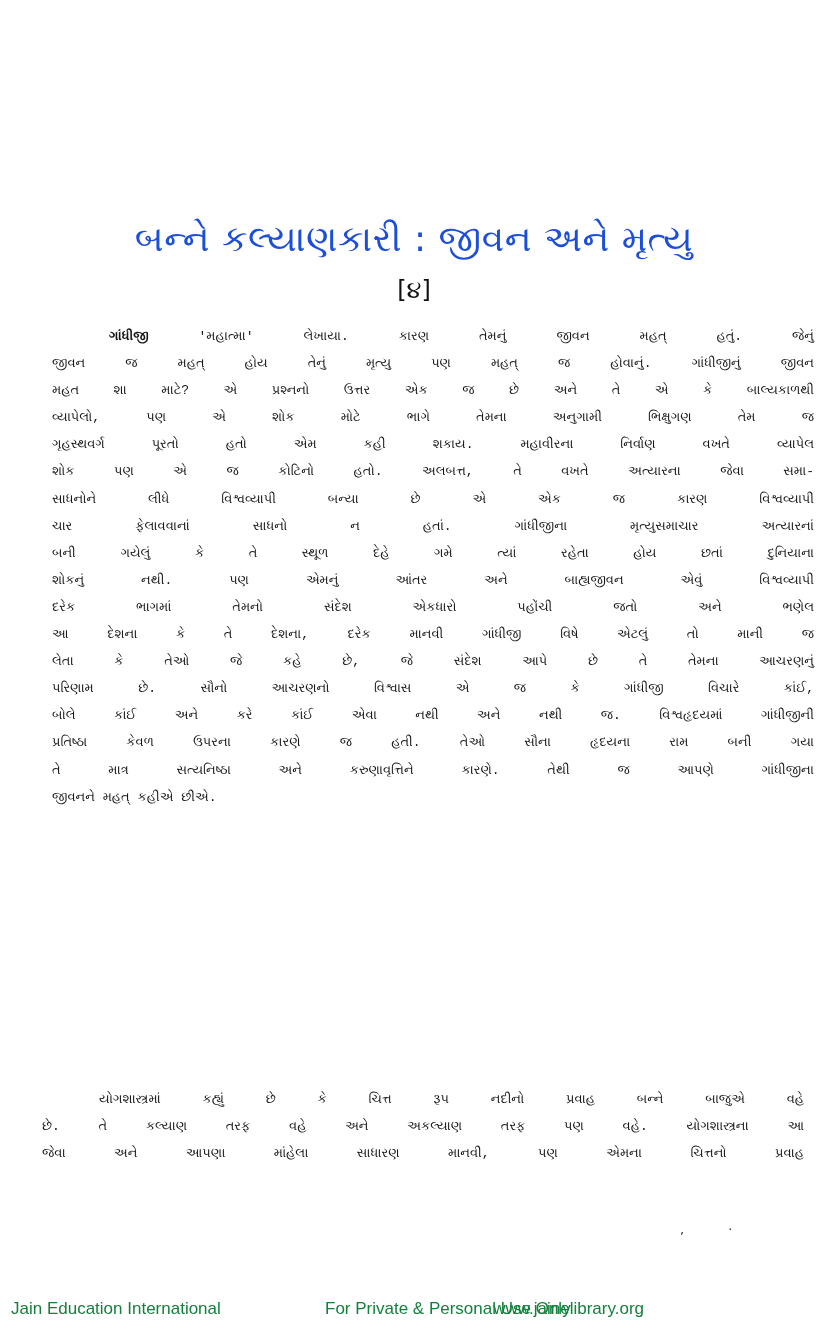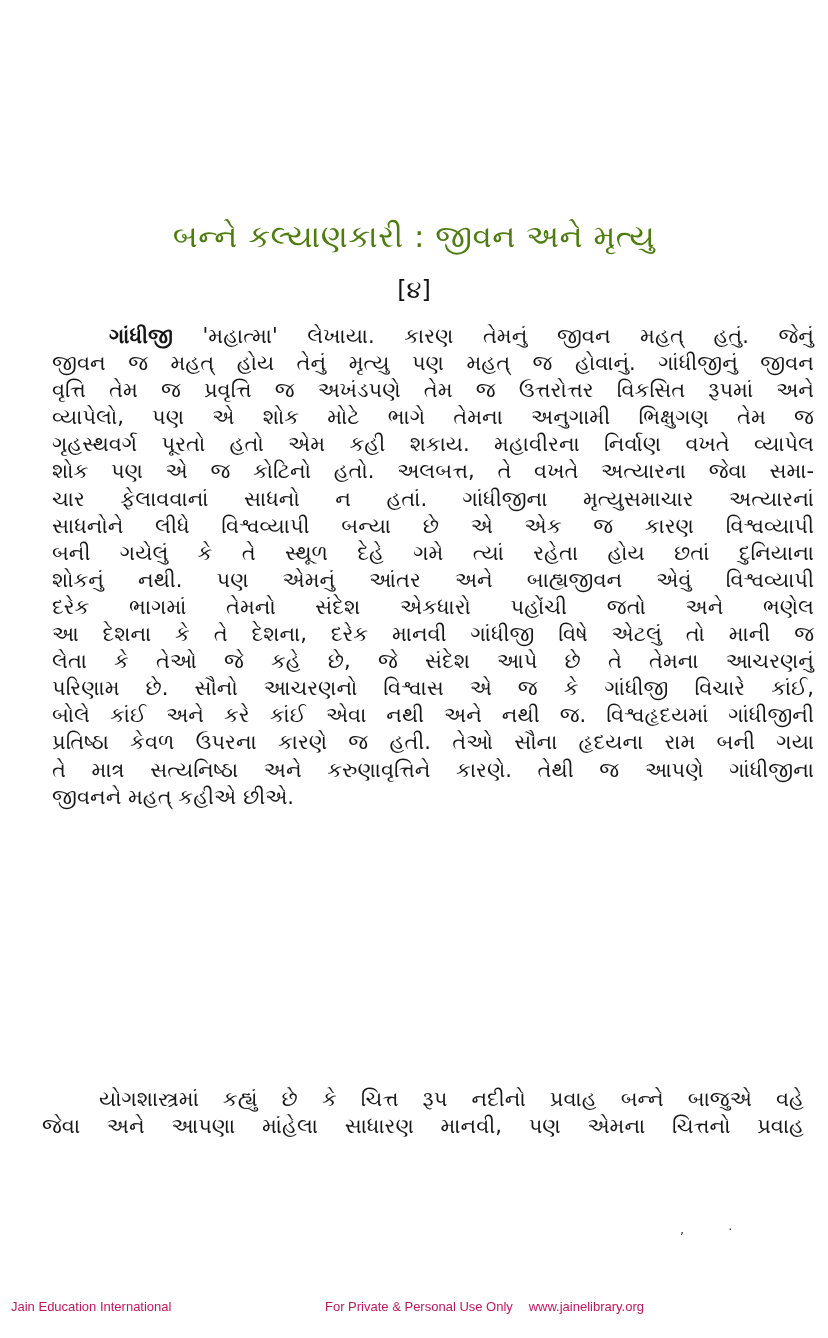--- a/index.html
+++ b/index.html
@@ -3,76 +3,77 @@
 <meta charset="utf-8">
 <style>
   html, body { margin: 0; padding: 0; }
   body {
     width: 828px; height: 1338px; background: #ffffff; position: relative; overflow: hidden;
     font-family: "DejaVu Sans", sans-serif; color: #151515;
   }
   .page { position: absolute; left: 0; top: 0; width: 828px; height: 1338px; }
   .title {
     position: absolute; top: 218px; left: 0; width: 828px; text-align: center;
-    font-size: 31px; letter-spacing: 0.5px; color: #4d7c0f;
+    font-size: 36px; letter-spacing: 0.5px; color: #1d4ed8;
   }
   .chapter-num {
     position: absolute; top: 276px; left: 0; width: 828px; text-align: center;
     font-size: 24px; color: #111;
   }
   .body-text { position: absolute; left: 52px; width: 762px; top: 323px; }
   .line {
-    height: 27.1px; line-height: 27.1px; font-size: 21px; white-space: nowrap;
-    text-align: justify; text-align-last: justify; color: #161616;
+    height: 27.1px; line-height: 27.1px; font-size: 13px; white-space: nowrap;
+    text-align: justify; text-align-last: justify; color: #161616; font-family: Liberation Mono, monospace;
   }
   .line.last { text-align-last: left; }
   .line.indent { padding-left: 57px; }
   .line .lead { font-weight: bold; }
   .para2 { position: absolute; left: 42px; width: 762px; top: 1086px; }
   .marks { position: absolute; top: 1222px; left: 680px; font-size: 13px; color: #333; letter-spacing: 20px; }
   .footer {
     position: absolute; top: 1299px; left: 0; width: 658px; height: 20px;
-    font-family: "Liberation Sans", sans-serif; font-size: 13px; color: #be185d;
+    font-family: "Liberation Sans", sans-serif; font-size: 17px; color: #15803d;
   }
   .footer span { position: absolute; top: 0; }
   .footer .f-left { left: 11px; }
   .footer .f-center { left: 325px; }
   .footer .f-right { right: 14px; }
 </style>
 </head>
 <body>
 
 <div class="page">
 
   <div class="title">બન્ને કલ્યાણકારી : જીવન અને મૃત્યુ</div>
   <div class="chapter-num">[૪]</div>
 
   <div class="body-text">
     <div class="line indent"><span class="lead">ગાંધીજી</span><span> 'મહાત્મા' લેખાયા. કારણ તેમનું જીવન મહત્ હતું. જેનું</span></div>
     <div class="line">જીવન જ મહત્ હોય તેનું મૃત્યુ પણ મહત્ જ હોવાનું. ગાંધીજીનું જીવન</div>
-    <div class="line">વૃત્તિ તેમ જ પ્રવૃત્તિ જ અખંડપણે તેમ જ ઉત્તરોત્તર વિકસિત રૂપમાં અને</div>
+    <div class="line">મહત શા માટે? એ પ્રશ્નનો ઉત્તર એક જ છે અને તે એ કે બાલ્યકાળથી</div>
     <div class="line">વ્યાપેલો, પણ એ શોક મોટે ભાગે તેમના અનુગામી ભિક્ષુગણ તેમ જ</div>
     <div class="line">ગૃહસ્થવર્ગ પૂરતો હતો એમ કહી શકાય. મહાવીરના નિર્વાણ વખતે વ્યાપેલ</div>
     <div class="line">શોક પણ એ જ કોટિનો હતો. અલબત્ત, તે વખતે અત્યારના જેવા સમા-</div>
+    <div class="line">સાધનોને લીધે વિશ્વવ્યાપી બન્યા છે એ એક જ કારણ વિશ્વવ્યાપી</div>
     <div class="line">ચાર ફેલાવવાનાં સાધનો ન હતાં. ગાંધીજીના મૃત્યુસમાચાર અત્યારનાં</div>
-    <div class="line">સાધનોને લીધે વિશ્વવ્યાપી બન્યા છે એ એક જ કારણ વિશ્વવ્યાપી</div>
     <div class="line">બની ગયેલું કે તે સ્થૂળ દેહે ગમે ત્યાં રહેતા હોય છતાં દુનિયાના</div>
     <div class="line">શોકનું નથી. પણ એમનું આંતર અને બાહ્યજીવન એવું વિશ્વવ્યાપી</div>
     <div class="line">દરેક ભાગમાં તેમનો સંદેશ એકધારો પહોંચી જતો અને ભણેલ</div>
     <div class="line">આ દેશના કે તે દેશના, દરેક માનવી ગાંધીજી વિષે એટલું તો માની જ</div>
     <div class="line">લેતા કે તેઓ જે કહે છે, જે સંદેશ આપે છે તે તેમના આચરણનું</div>
     <div class="line">પરિણામ છે. સૌનો આચરણનો વિશ્વાસ એ જ કે ગાંધીજી વિચારે કાંઈ,</div>
     <div class="line">બોલે કાંઈ અને કરે કાંઈ એવા નથી અને નથી જ. વિશ્વહૃદયમાં ગાંધીજીની</div>
     <div class="line">પ્રતિષ્ઠા કેવળ ઉપરના કારણે જ હતી. તેઓ સૌના હૃદયના રામ બની ગયા</div>
     <div class="line">તે માત્ર સત્યનિષ્ઠા અને કરુણાવૃત્તિને કારણે. તેથી જ આપણે ગાંધીજીના</div>
     <div class="line last">જીવનને મહત્ કહીએ છીએ.</div>
   </div>
 
   <div class="para2">
     <div class="line indent">યોગશાસ્ત્રમાં કહ્યું છે કે ચિત્ત રૂપ નદીનો પ્રવાહ બન્ને બાજુએ વહે</div>
+    <div class="line">છે. તે કલ્યાણ તરફ વહે અને અકલ્યાણ તરફ પણ વહે. યોગશાસ્ત્રના આ</div>
     <div class="line">જેવા અને આપણા માંહેલા સાધારણ માનવી, પણ એમના ચિત્તનો પ્રવાહ</div>
   </div>
 
   <div class="marks">, ·</div>
 
   <div class="footer">
     <span class="f-left">Jain Education International</span>
     <span class="f-center">For Private &amp; Personal Use Only</span>
     <span class="f-right">www.jainelibrary.org</span>
   </div>

